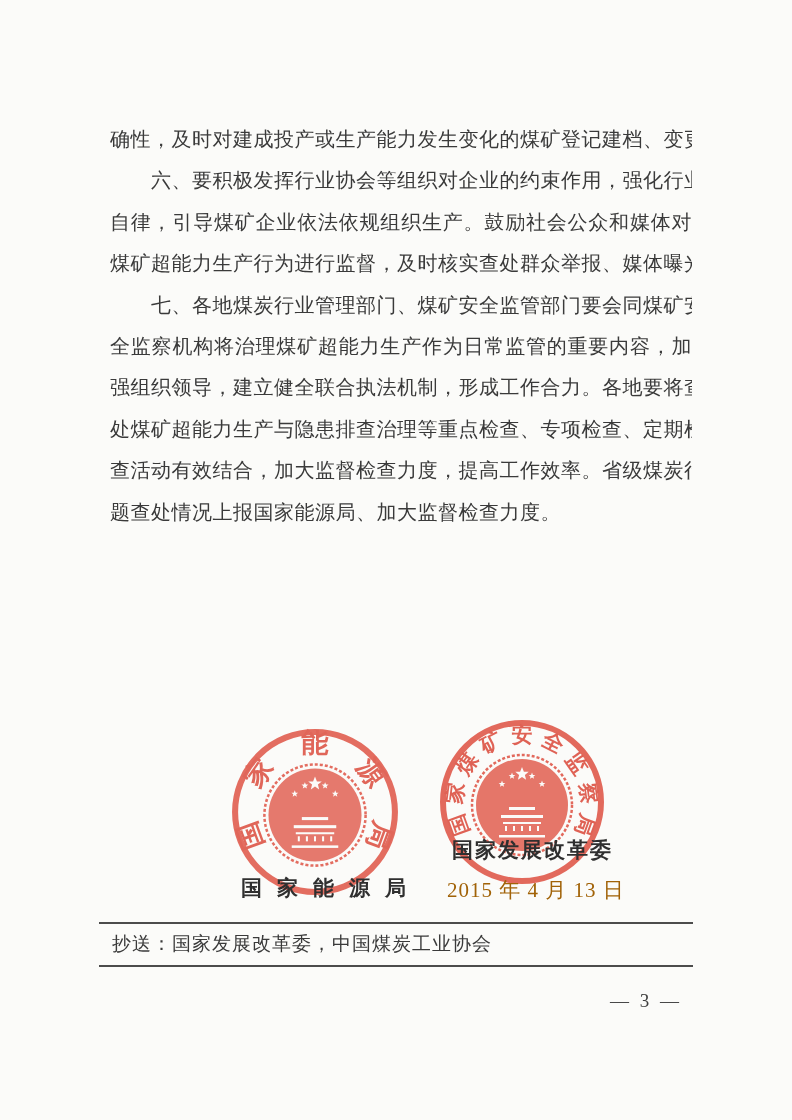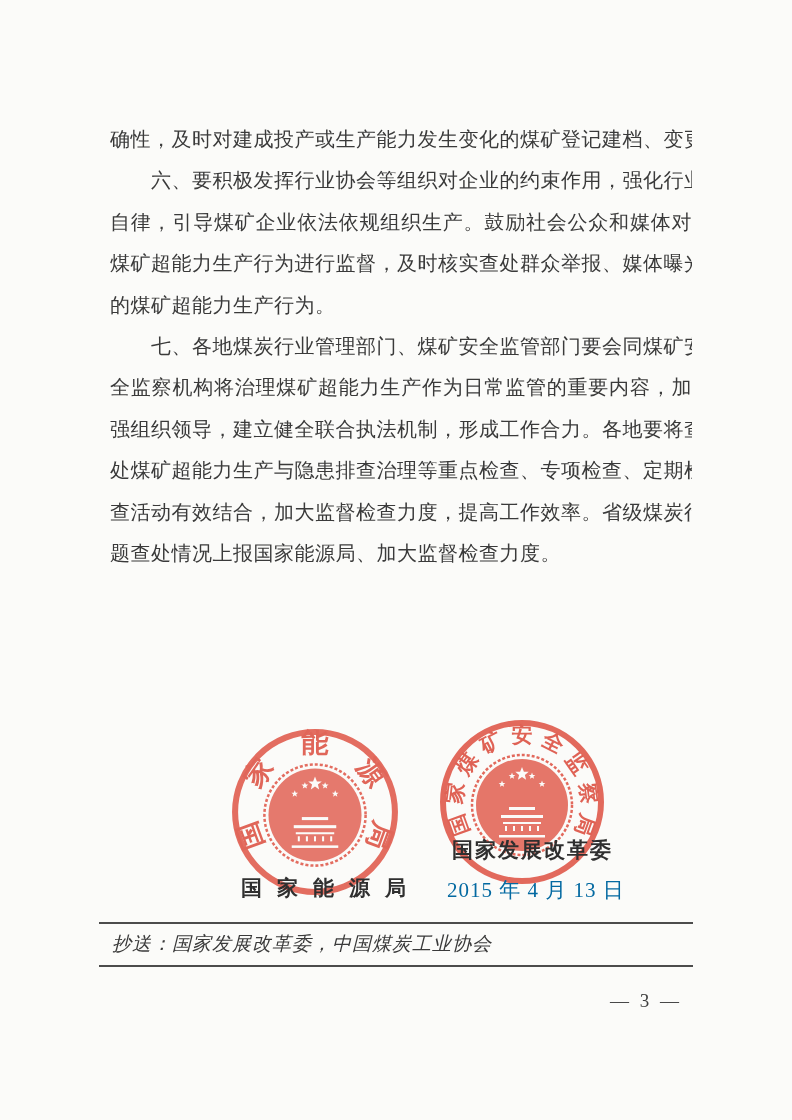--- a/index.html
+++ b/index.html
@@ -34,31 +34,31 @@
   .seal svg{display:block;}
   .agency-name{
     position:absolute;
     font-size:21px;color:#2f2f2f;white-space:nowrap;
     font-weight:bold;
   }
   .agency-name.left{left:241px;top:838px;letter-spacing:15px;margin-top:36px;}
   .agency-name.right{left:452px;top:836px;letter-spacing:2px;}
   .issue-date{
     position:absolute;left:447px;top:876px;
-    font-size:21px;color:#0369a1;letter-spacing:1px;white-space:nowrap;
+    font-size:21px;color:#a16207;letter-spacing:1px;white-space:nowrap;
   }
   
   .rule{
     position:absolute;left:99px;width:594px;height:2px;background:#4c4c4c;
   }
   .rule.top{top:922px;}
   .rule.bottom{top:965px;}
   .cc-line{
     position:absolute;left:112px;top:931px;
-    font-size:19px;color:#3a3a3a;letter-spacing:1px;white-space:nowrap;font-style:italic;
+    font-size:19px;color:#3a3a3a;letter-spacing:1px;white-space:nowrap;
   }
   .page-number{
     position:absolute;left:610px;top:990px;
     font-size:19px;color:#3f3f3f;letter-spacing:3px;white-space:nowrap;
   }
 </style>
 </head>
 <body>
 
 <div class="page">
@@ -68,21 +68,20 @@
       <path id="star" d="M0,-7 L1.9,-2.2 L6.7,-2.2 L2.9,0.9 L4.1,5.7 L0,2.9 L-4.1,5.7 L-2.9,0.9 L-6.7,-2.2 L-1.9,-2.2 Z"></path>
     </defs>
   </svg>
 
   <div class="text-block">
     <div class="line">确性，及时对建成投产或生产能力发生变化的煤矿登记建档、变更</div>
 
     <div class="line indent">六、要积极发挥行业协会等组织对企业的约束作用，强化行业</div>
     <div class="line">自律，引导煤矿企业依法依规组织生产。鼓励社会公众和媒体对</div>
     <div class="line">煤矿超能力生产行为进行监督，及时核实查处群众举报、媒体曝光</div>
-    <div class="line lastline">的煤矿超能力生产行为。</div>
 
     <div class="line indent">七、各地煤炭行业管理部门、煤矿安全监管部门要会同煤矿安</div>
     <div class="line">全监察机构将治理煤矿超能力生产作为日常监管的重要内容，加</div>
     <div class="line">强组织领导，建立健全联合执法机制，形成工作合力。各地要将查</div>
     <div class="line">处煤矿超能力生产与隐患排查治理等重点检查、专项检查、定期检</div>
     <div class="line">查活动有效结合，加大监督检查力度，提高工作效率。省级煤炭行</div>
     <div class="line lastline">题查处情况上报国家能源局、加大监督检查力度。</div>
   </div>
 
   <div class="seal" style="left:229px;top:726px;">

